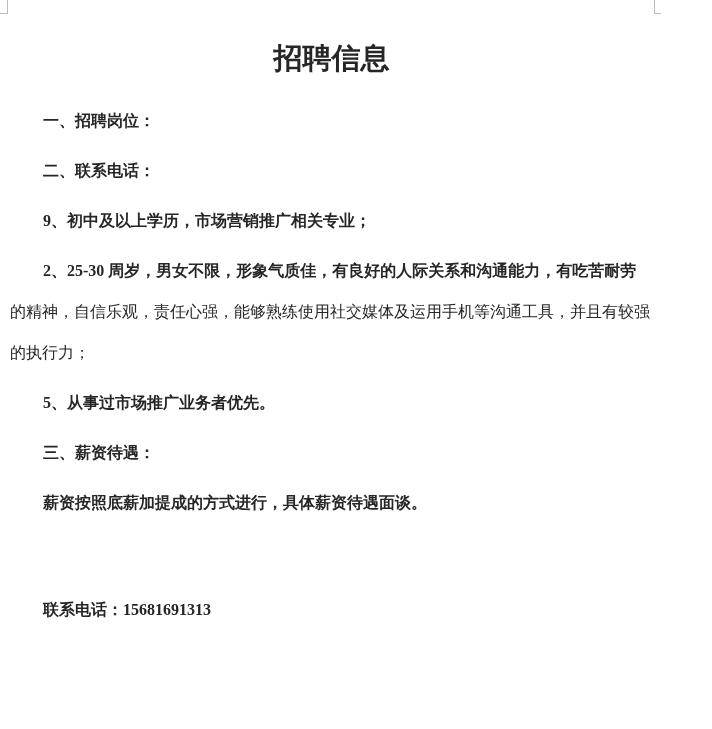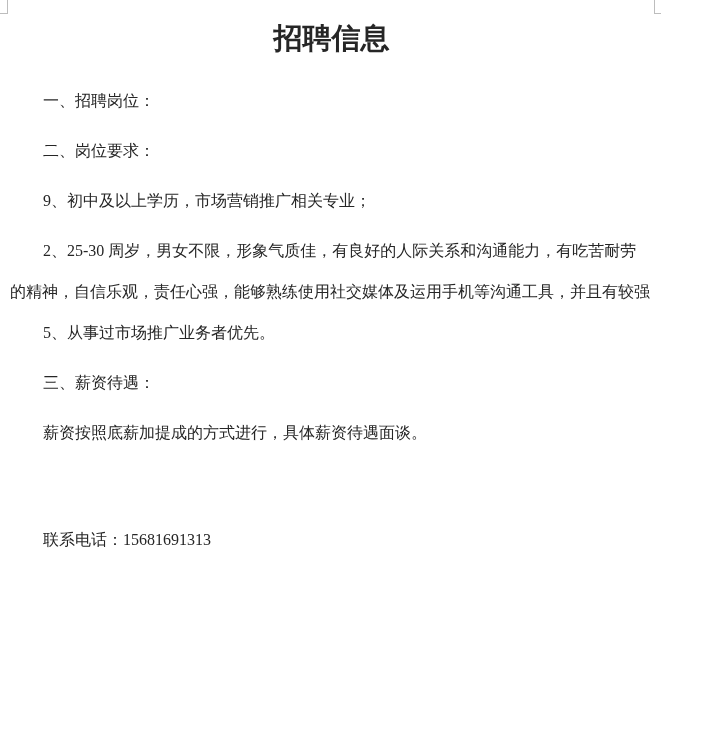--- a/index.html
+++ b/index.html
@@ -9,21 +9,21 @@
   }
   .page {
     position: relative;
     width: 661px;
     height: 729px;
     background: var(--bg-color, #ffffff);
     overflow: hidden;
     font-family: "Liberation Serif", "DejaVu Serif", serif;
     color: var(--text-color, #262626);
     box-sizing: border-box;
-    padding: 16px 8px 0 10px;
+    padding: 36px 8px 0 10px;
   }
   
   .crop-tl {
     position: absolute;
     top: 0;
     left: 0;
     width: 7px;
     height: 13px;
     border-right: 1px solid var(--crop-color, #bdbdbd);
     border-bottom: 1px solid var(--crop-color, #bdbdbd);
@@ -43,39 +43,40 @@
     font-weight: bold;
     text-align: center;
     margin: 0 0 20px 0;
   }
   .line {
     font-size: 16px;
     line-height: 41px;
     margin: 0 0 9px 0;
     white-space: nowrap;
   }
-  .line.ind { text-indent: 33px; }
+  .line.ind { text-indent: 33px; font-weight: bold; }
   .line.nogap { margin-bottom: 0; }
   .section-gap { height: 57px; }
 </style>
 </head>
 <body>
 
 <div class="page">
   <div class="crop-tl"></div>
   <div class="crop-tr"></div>
 
   <h1 class="doc-title">招聘信息</h1>
 
   <div class="doc-body">
       <p class="line ind">一、招聘岗位：</p>
-      <p class="line ind">二、岗位要求：</p>
+      <p class="line ind">二、联系电话：</p>
       <p class="line ind">9、初中及以上学历，市场营销推广相关专业；</p>
       <p class="line ind nogap">2、25-30 周岁，男女不限，形象气质佳，有良好的人际关系和沟通能力，有吃苦耐劳</p>
       <p class="line nogap">的精神，自信乐观，责任心强，能够熟练使用社交媒体及运用手机等沟通工具，并且有较强</p>
+      <p class="line">的执行力；</p>
       <p class="line ind">5、从事过市场推广业务者优先。</p>
       <p class="line ind">三、薪资待遇：</p>
       <p class="line ind">薪资按照底薪加提成的方式进行，具体薪资待遇面谈。</p>
     </div>
 
   <div class="section-gap"></div>
 
   <div class="doc-contact">
       <p class="line ind">联系电话：15681691313</p>
     </div>

